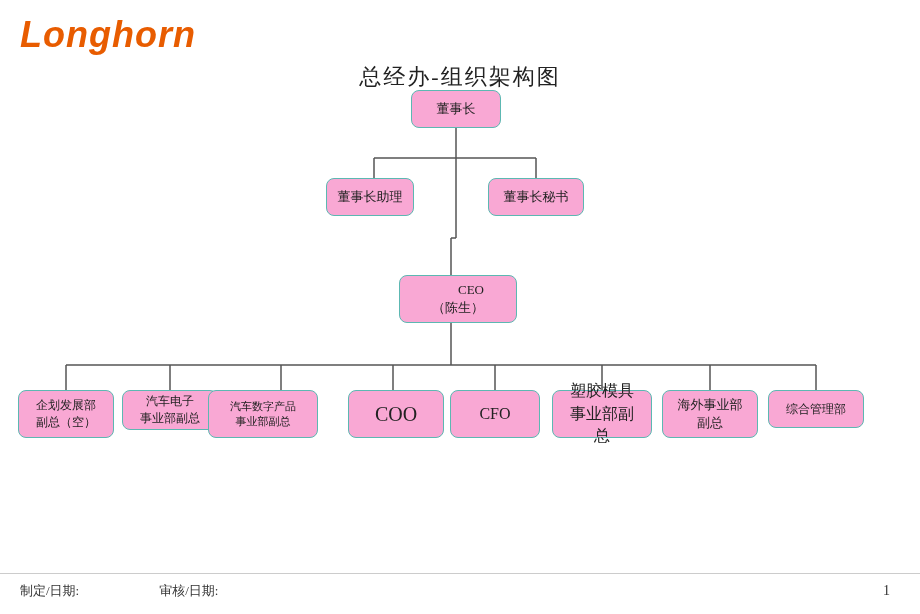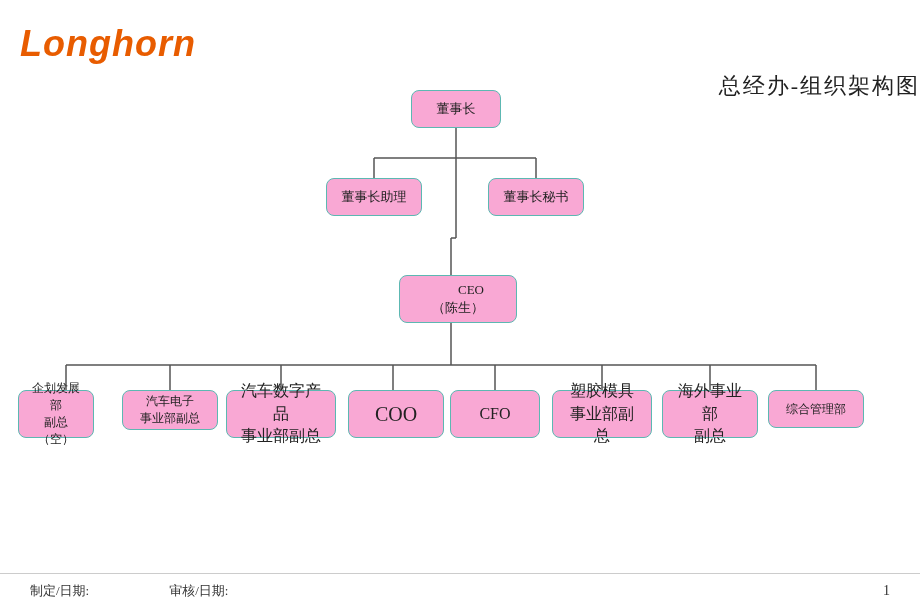--- a/index.html
+++ b/index.html
@@ -7,34 +7,34 @@
       width: 920px;
       height: 614px;
       background: #fff;
       font-family: "SimSun", "宋体", serif;
       position: relative;
       overflow: hidden;
     }
 
     
     .header {
-      padding: 23px 20px 0 20px;
+      padding: 14px 20px 0 20px;
     }
     .logo {
       font-size: 36px;
       font-weight: bold;
       color: #e85c00;
       font-family: "Arial Black", "Arial", sans-serif;
       font-style: italic;
       letter-spacing: 1px;
     }
 
     
     .page-title {
-      text-align: right;
+      text-align: center;
       font-size: 22px;
       font-weight: normal;
       color: #222;
       margin-top: 6px;
       letter-spacing: 2px;
     }
 
     
     .org-chart {
       position: absolute;
@@ -69,21 +69,21 @@
       height: 520px;
       pointer-events: none;
     }
 
     
     .footer {
       position: absolute;
       bottom: 14px;
       left: 0;
       right: 0;
-      padding: 0 30px;
+      padding: 0 20px;
       display: flex;
       align-items: center;
       border-top: 1px solid #ccc;
       padding-top: 8px;
     }
     .footer-label {
       font-size: 13px;
       color: #333;
       margin-right: 80px;
     }
@@ -135,44 +135,44 @@
 
     <line x1="602" y1="285" x2="602" y2="310" stroke="#555" stroke-width="1.5"></line>
 
     <line x1="710" y1="285" x2="710" y2="310" stroke="#555" stroke-width="1.5"></line>
 
     <line x1="816" y1="285" x2="816" y2="310" stroke="#555" stroke-width="1.5"></line>
   </svg>
 
   <div class="node" style="left:411px; top:10px; width:90px; height:38px;">董事长</div>
 
-  <div class="node" style="left:326px; top:98px; width:96px; height:38px;">董事长助理</div>
+  <div class="node" style="left:326px; top:98px; width:88px; height:38px;">董事长助理</div>
 
   <div class="node" style="left:488px; top:98px; width:96px; height:38px;">董事长秘书</div>
 
   <div class="node" style="left:399px; top:195px; width:118px; height:48px; white-space:pre-line;text-align:right;">CEO
 （陈生）</div>
 
-  <div class="node" style="left:18px; top:310px; width:76px; height:48px; white-space:pre-line; font-size:12px;">企划发展部
+  <div class="node" style="left:18px; top:310px; width:96px; height:48px; white-space:pre-line; font-size:12px;">企划发展部
 副总（空）</div>
 
   <div class="node" style="left:122px; top:310px; width:96px; height:40px; white-space:pre-line; font-size:12px;">汽车电子
 事业部副总</div>
 
-  <div class="node" style="left:226px; top:310px; width:110px; height:48px; white-space:pre-line; font-size:16px;">汽车数字产品
+  <div class="node" style="left:208px; top:310px; width:110px; height:48px; white-space:pre-line; font-size:11px;">汽车数字产品
 事业部副总</div>
 
   <div class="node" style="left:348px; top:310px; width:96px; height:48px; font-size:20px;">COO</div>
 
   <div class="node" style="left:450px; top:310px; width:90px; height:48px; font-size:16px;">CFO</div>
 
   <div class="node" style="left:552px; top:310px; width:100px; height:48px; white-space:pre-line; font-size:16px;">塑胶模具
 事业部副总</div>
 
-  <div class="node" style="left:662px; top:310px; width:96px; height:48px; white-space:pre-line; font-size:16px;">海外事业部
+  <div class="node" style="left:662px; top:310px; width:96px; height:48px; white-space:pre-line; font-size:13px;">海外事业部
 副总</div>
 
   <div class="node" style="left:768px; top:310px; width:96px; height:38px; font-size:12px;">综合管理部</div>
 
 </div>
 
 <div class="footer">
   <span class="footer-label">制定/日期:</span>
   <span class="footer-label">审核/日期:</span>
   <span class="footer-page">1</span>

